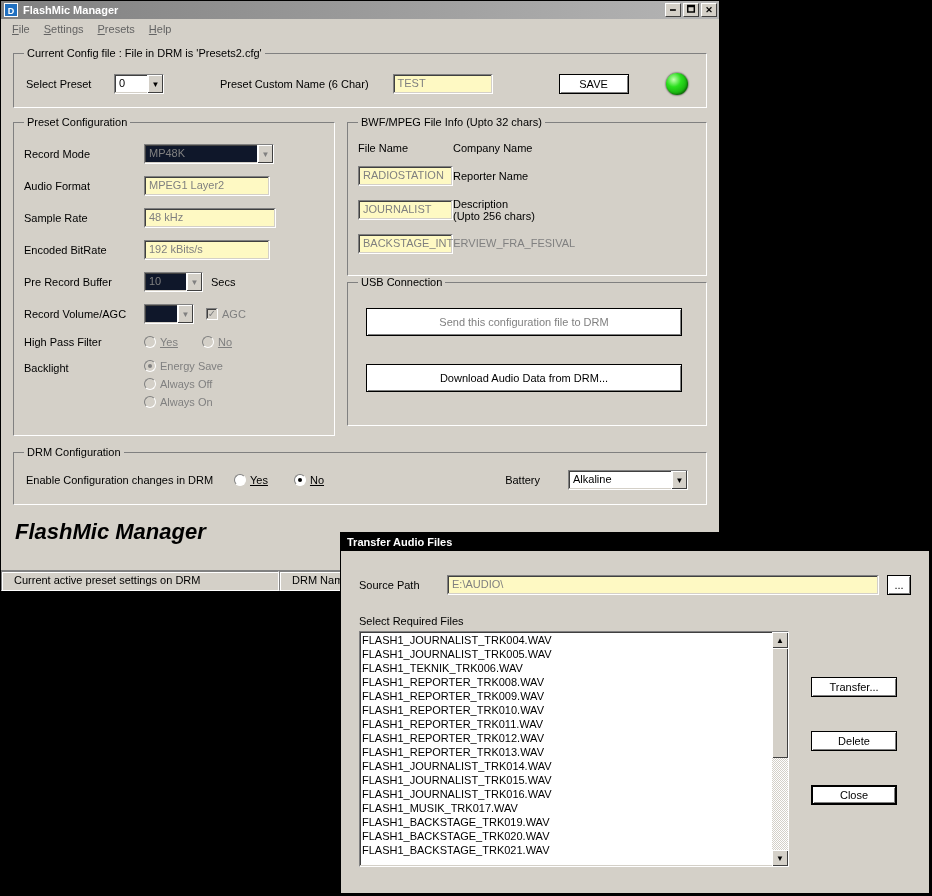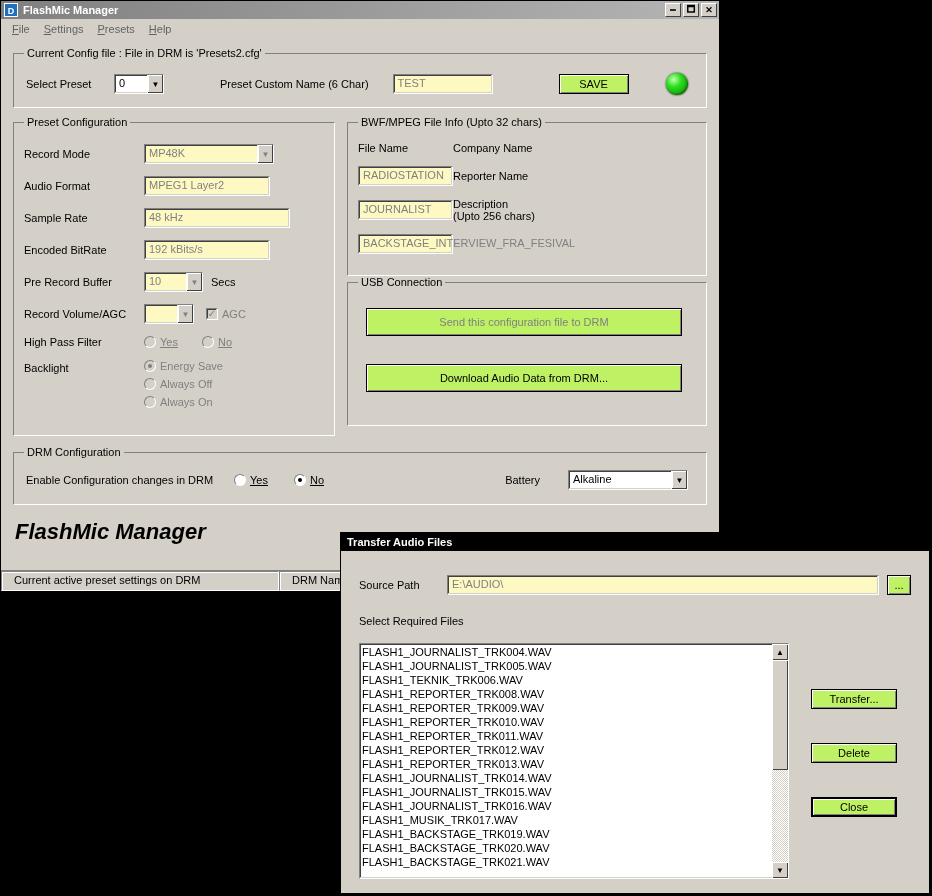--- a/index.html
+++ b/index.html
@@ -51,32 +51,32 @@
   }
   .sunken.disabled { background:#fef9c3; color:#808080; }
   input.sunken, .sunken { font-family: inherit; }
 
   .combo {
     display:inline-flex; align-items:stretch;
     border:1px solid #808080; border-right-color:#fff; border-bottom-color:#fff;
     box-shadow: inset -1px -1px 0 #d4d0c8, inset 1px 1px 0 #404040;
     background:#fff; height:20px;
   }
-  .combo.disabled { background:#fef9c3; color:#808080; }
+  .combo.disabled { background:#0f172a; color:#808080; }
   .combo .cval { padding:2px 4px; flex:1; }
   .combo .cbtn {
     width:16px; background:#d4d0c8;
     border-left:1px solid #fff;
     display:flex;align-items:center;justify-content:center;font-size:8px;color:#000;
     box-shadow: inset -1px -1px 0 #404040, inset 1px 1px 0 #fff;
   }
   .combo.disabled .cbtn { color:#808080; }
 
   .btn {
-    background:#bef264; border:1px solid #000;
+    background:#ffffff; border:1px solid #000;
     box-shadow: inset 1px 1px 0 #fff, inset -1px -1px 0 #808080;
     padding: 3px 8px; text-align:center; cursor:default; font-size:11px;
   }
   .btn.default { border:2px solid #000; padding:2px 7px; }
   .btn.disabled { color:#808080; }
 
   .radio, .check { display:inline-flex; align-items:center; gap:4px; }
   .radio .dot {
     width:12px;height:12px;border-radius:50%;
     background:#fff;border:1px solid #808080; border-right-color:#fff;border-bottom-color:#fff;
@@ -201,21 +201,21 @@
             <span>Record Mode</span>
             <span class="combo disabled" style="width:130px">
               <span class="cval">MP48K</span>
                 <span class="cbtn">▼</span>
             </span>
 
             <span>Audio Format</span>
             <span class="sunken disabled" style="width:126px">MPEG1 Layer2</span>
 
             <span>Sample Rate</span>
-            <span class="sunken disabled" style="width:146px">48 kHz</span>
+            <span class="sunken disabled" style="width:132px">48 kHz</span>
 
             <span>Encoded BitRate</span>
             <span class="sunken disabled" style="width:126px">192 kBits/s</span>
 
             <span>Pre Record Buffer</span>
             <span style="display:flex;align-items:center;gap:8px">
               <span class="combo disabled" style="width:59px">
                 <span class="cval">10</span>
                   <span class="cbtn">▼</span>
               </span>
@@ -331,21 +331,21 @@
   </div>
   <div style="padding:24px 18px 12px 18px;">
     <div style="display:flex;align-items:center;gap:8px;">
       <span style="width:80px">Source Path</span>
       <span class="sunken disabled" style="flex:1">E:\AUDIO\</span>
       <span class="btn" style="width:24px;padding:3px 0">...</span>
     </div>
 
     <div style="margin-top:20px">Select Required Files</div>
 
-    <div style="display:flex; gap:22px; margin-top:16px;">
+    <div style="display:flex; gap:22px; margin-top:4px;">
       <div class="listbox" style="width:430px;height:236px">
         <div class="items" id="filelist">
             <div>FLASH1_JOURNALIST_TRK004.WAV</div>
             <div>FLASH1_JOURNALIST_TRK005.WAV</div>
             <div>FLASH1_TEKNIK_TRK006.WAV</div>
             <div>FLASH1_REPORTER_TRK008.WAV</div>
             <div>FLASH1_REPORTER_TRK009.WAV</div>
             <div>FLASH1_REPORTER_TRK010.WAV</div>
             <div>FLASH1_REPORTER_TRK011.WAV</div>
             <div>FLASH1_REPORTER_TRK012.WAV</div>

